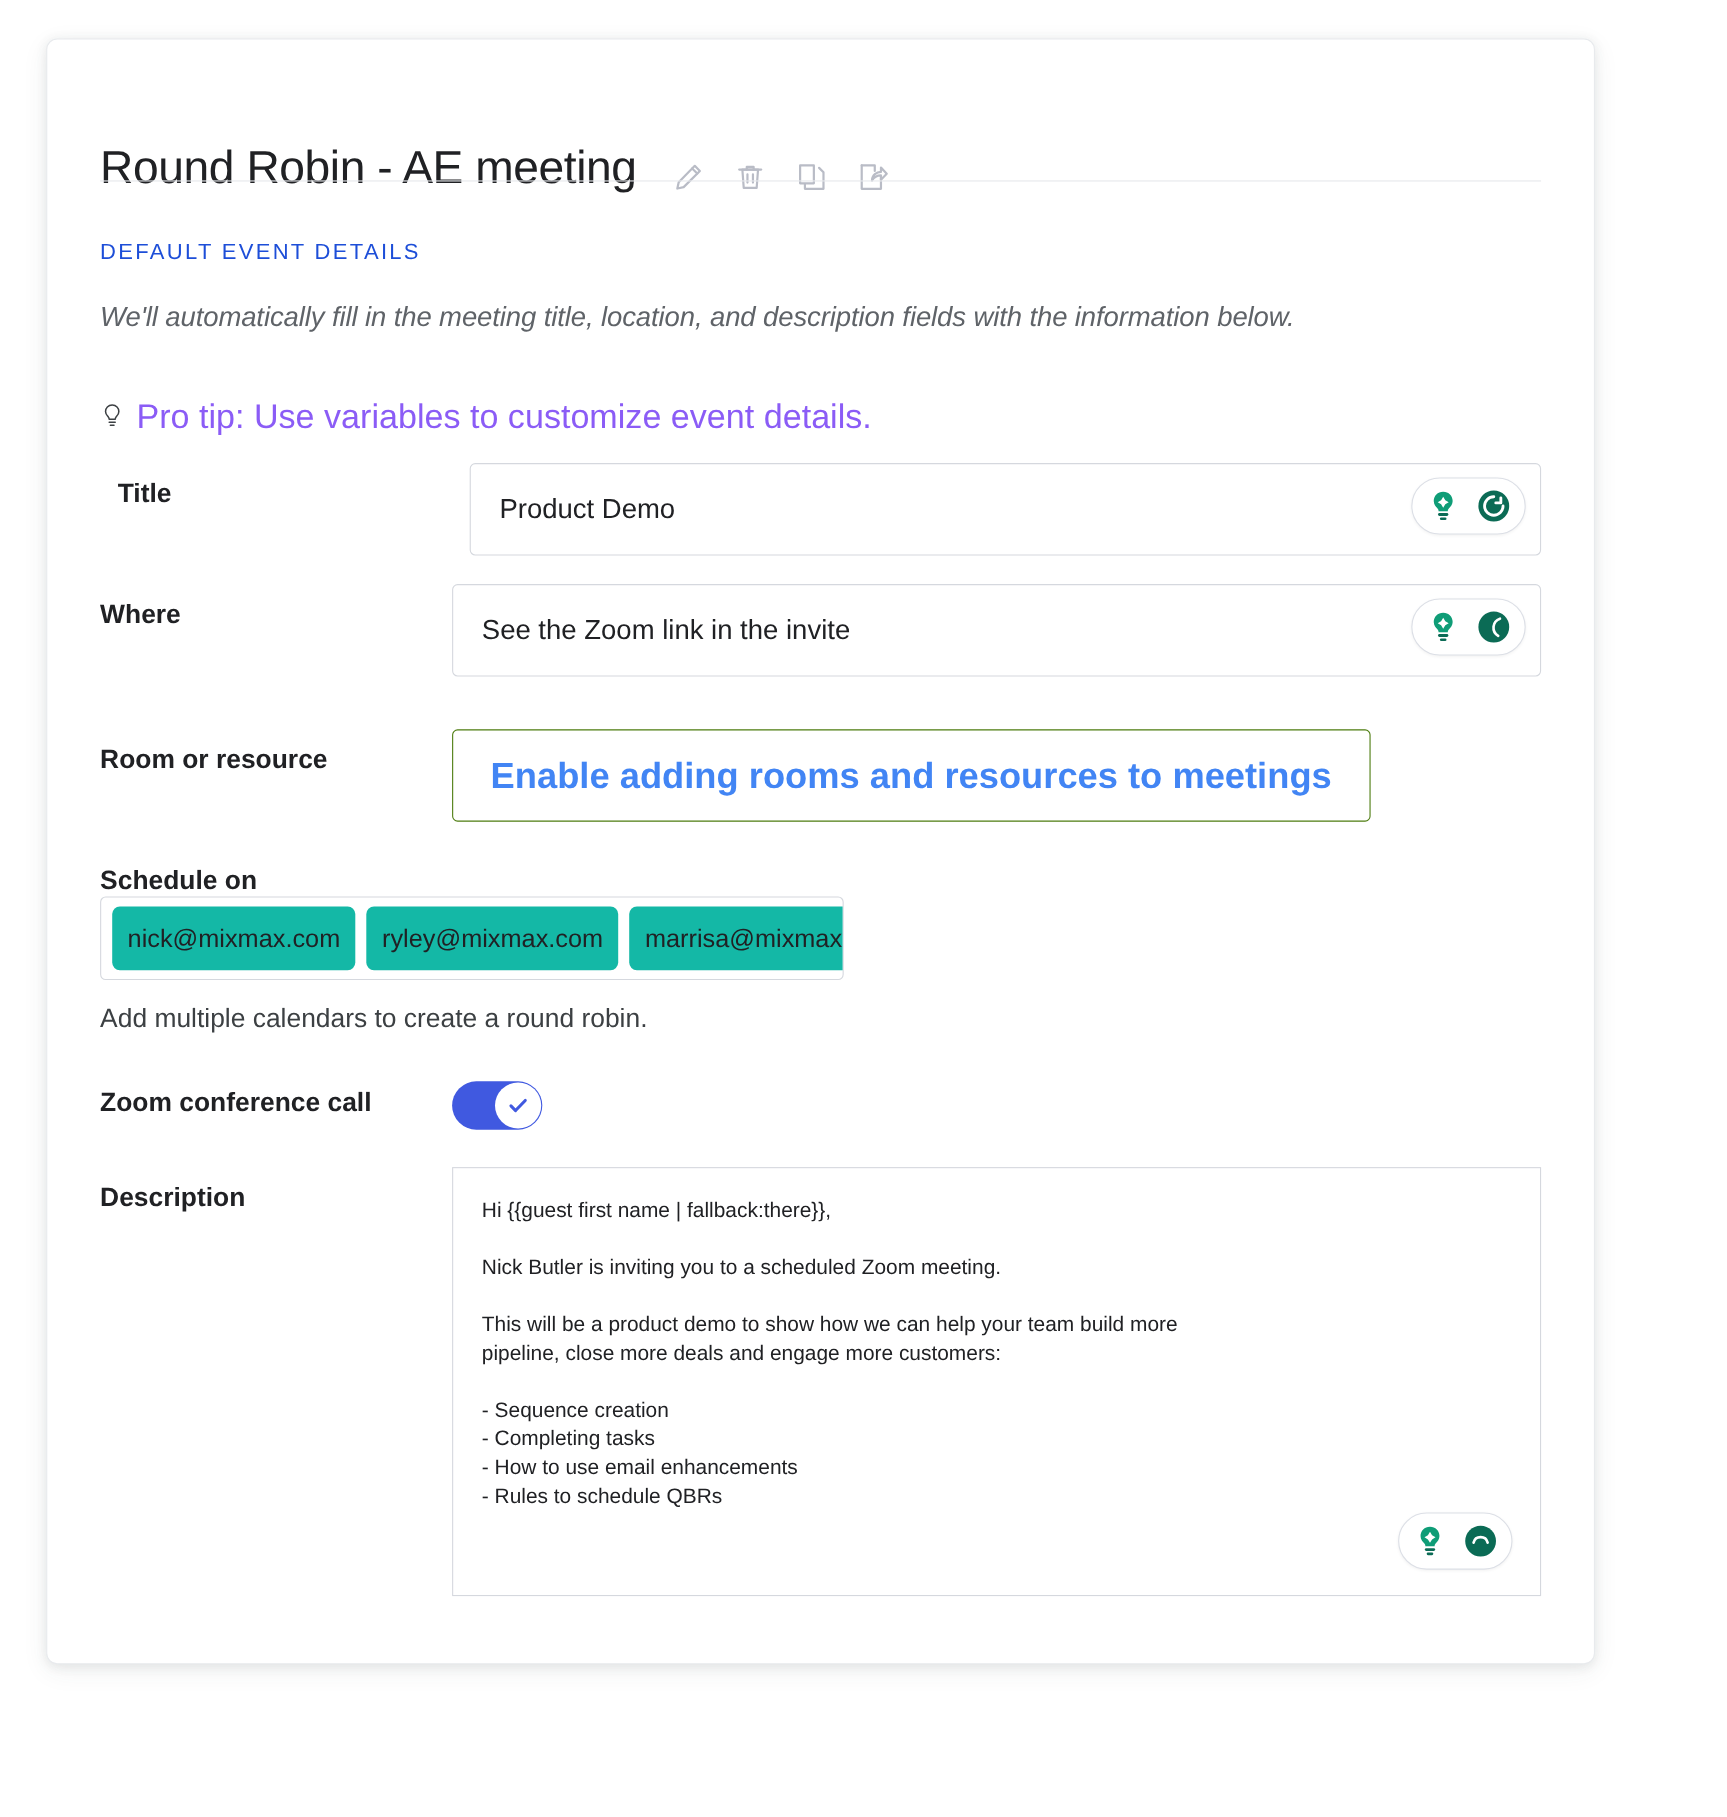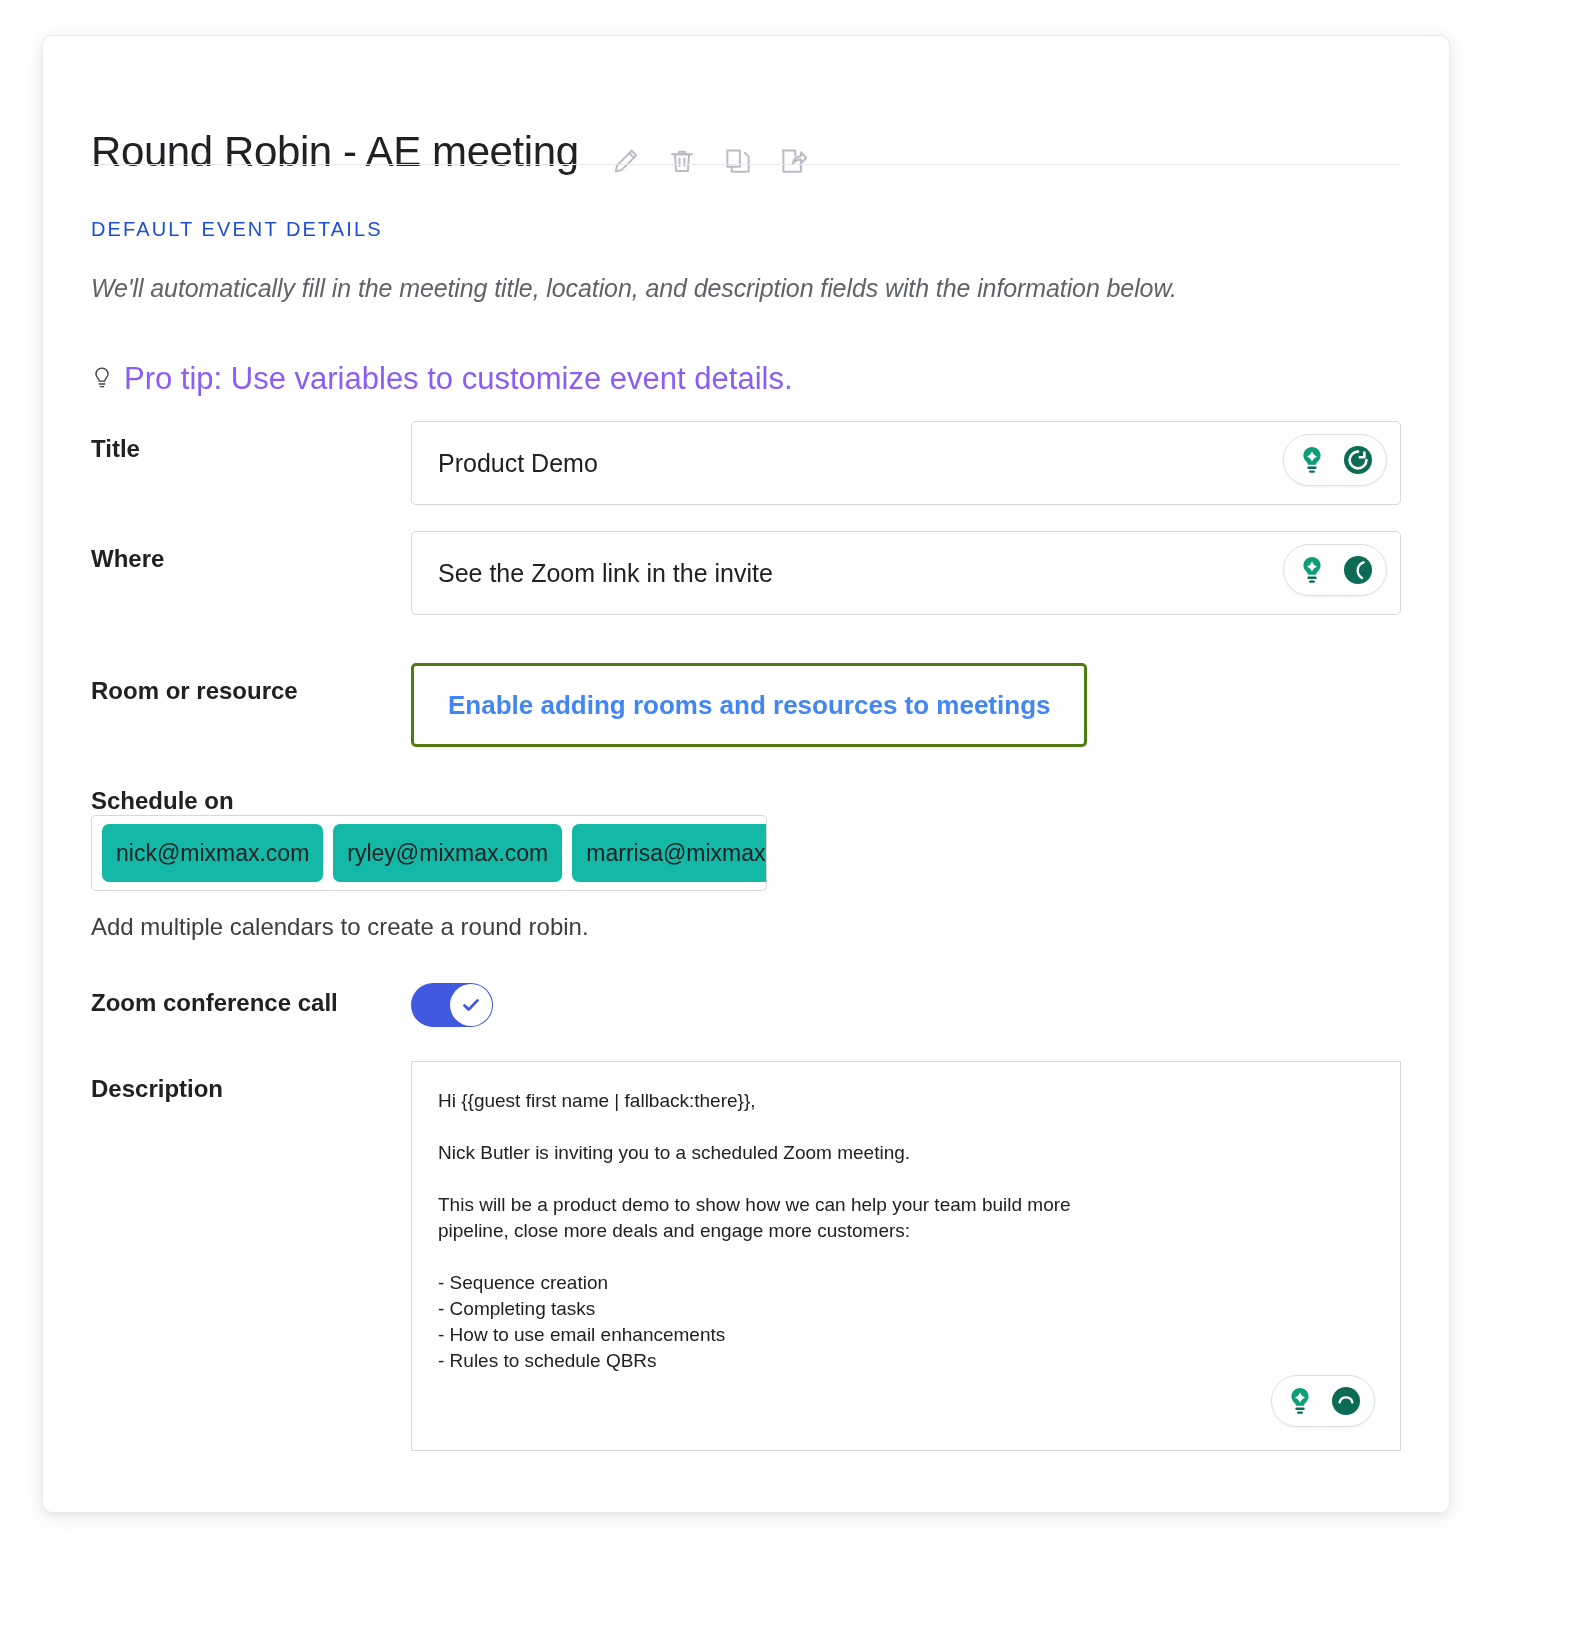--- a/index.html
+++ b/index.html
@@ -146,29 +146,29 @@
     background: #ffffff;
     border: 1px solid #dcdfe6;
     border-radius: 40px;
     padding: 4px 7px;
     box-shadow: 0 1px 3px rgba(0,0,0,0.06);
   }
   .pill-icon { width: 42px; height: 42px; display: block; }
   .pill-icon svg { display: block; width: 100%; height: 100%; }
 
   .outline-btn {
-    border: 3px solid #4d7c0f;
+    border: 1px solid #4d7c0f;
     border-radius: 5px;
     height: 84px;
     display: inline-flex;
     align-items: center;
     justify-content: center;
     padding: 0 34px;
     color: #4285f4;
-    font-size: 26px;
+    font-size: 33px;
     font-weight: bold;
     background: #fff;
     cursor: pointer;
   }
 
   .chips-field {
     border: 1px solid #d5d8de;
     border-radius: 5px;
     height: 76px;
     display: flex;
@@ -286,21 +286,21 @@
           <path d="M12 2.2c-4 0-6.6 3-6.6 6.4 0 2.6 1.5 4 2.6 5.3.7.8 1 1.5 1 2.4h6c0-.9.3-1.6 1-2.4 1.1-1.3 2.6-2.7 2.6-5.3 0-3.4-2.6-6.4-6.6-6.4z"></path>
           <path d="M9 19.4h6"></path>
           <path d="M10.2 22.3h3.6"></path>
         </svg>
       </span>
       <span>Pro tip: Use variables to customize event details.</span>
     </div>
 
     <div class="form">
 
-      <div class="row" style="margin-bottom:26px;">
+      <div class="row" style="margin-bottom:26px;margin-left:16px;">
         <div class="row-label">Title</div>
         <div class="row-field">
           <div class="text-input">
             <span>Product Demo</span>
           </div>
           <div class="pill" style="right:14px; top:13px;">
             <span class="pill-icon">
               <svg viewBox="0 0 42 42">
                 <path d="M21 8c-5 0-8.6 3.8-8.6 8.4 0 3.1 1.8 5 3.1 6.4.9 1 1.3 1.8 1.3 2.9h8.4c0-1.1.4-1.9 1.3-2.9 1.3-1.4 3.1-3.3 3.1-6.4C29.6 11.8 26 8 21 8z" fill="#0f9d77"></path>
                 <path d="M21 12.6l1.9 3.1 3.1 1.9-3.1 1.9-1.9 3.1-1.9-3.1-3.1-1.9 3.1-1.9z" fill="#ffffff"></path>

